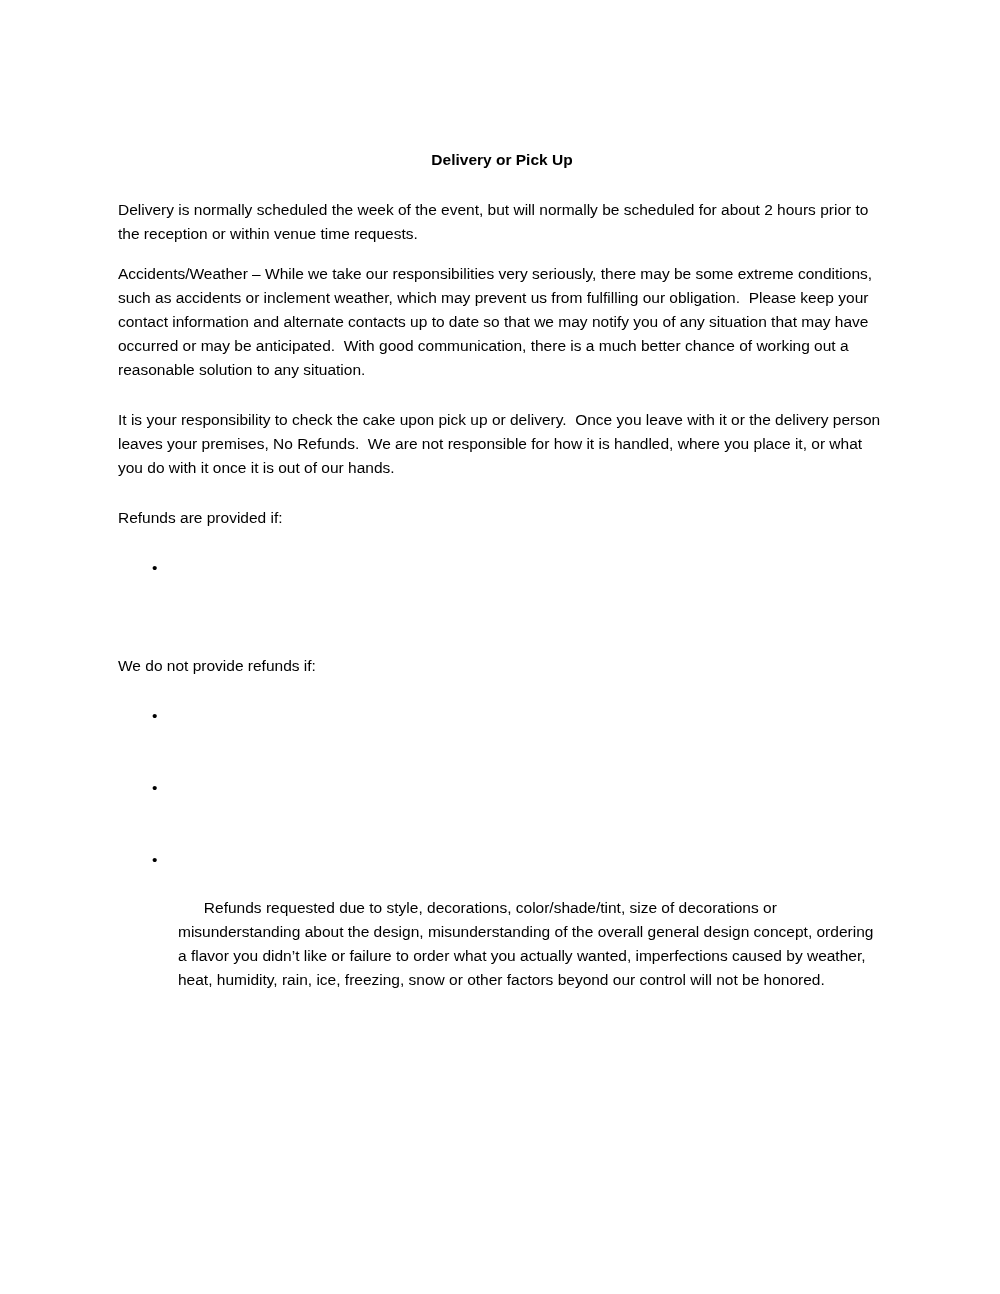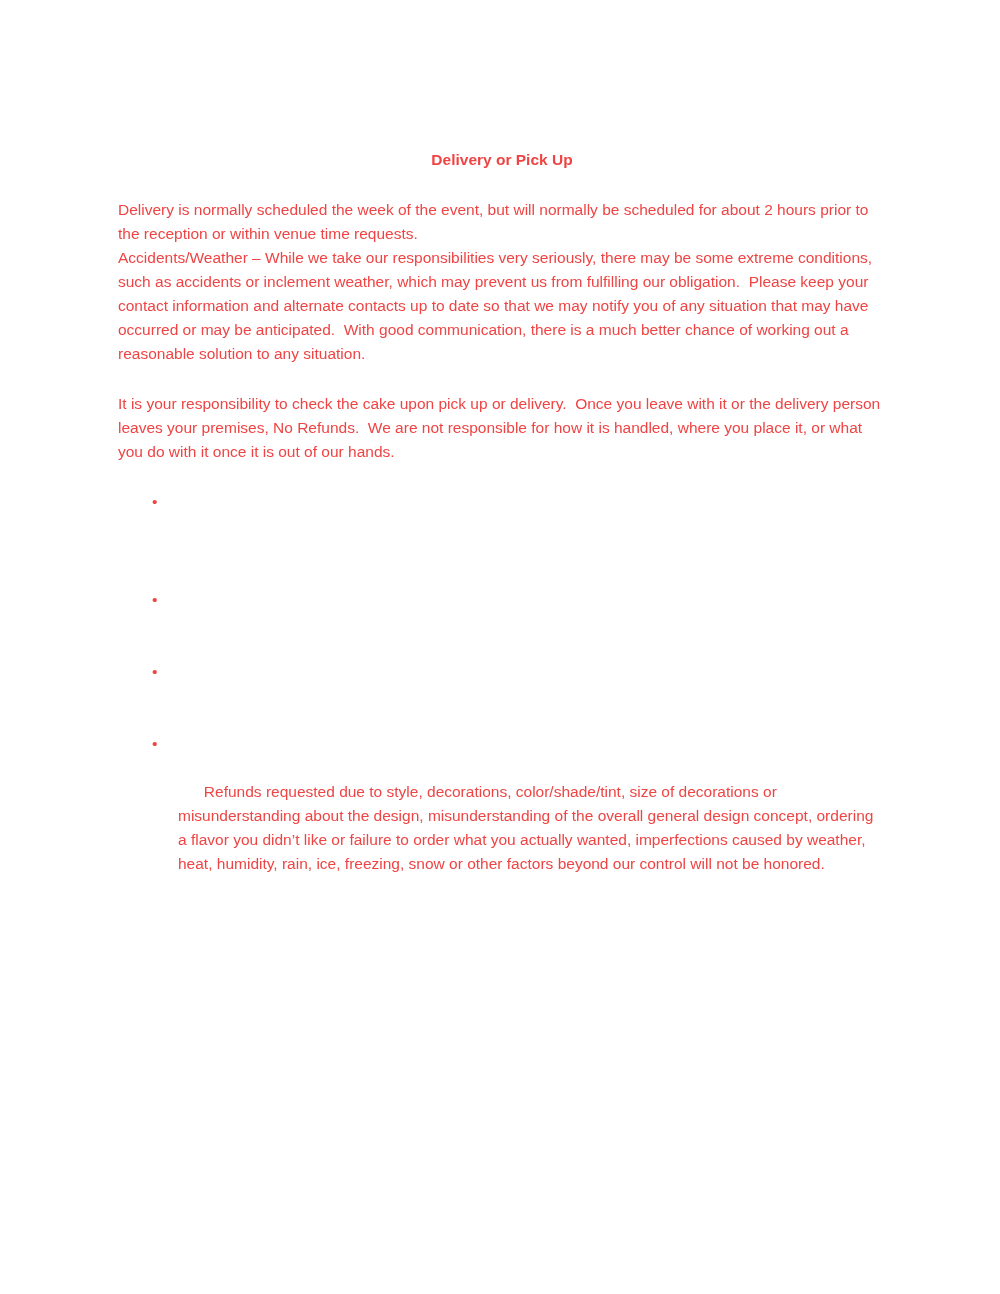--- a/index.html
+++ b/index.html
@@ -6,36 +6,36 @@
   .page {
     position: relative;
     width: 1000px;
     height: 1076px;
     box-sizing: border-box;
     padding: 148px 114px 0 118px;
     background: #ffffff;
     font-family: "Liberation Sans", sans-serif;
     font-size: 15.5px;
     line-height: 24px;
-    color: #ef4444;
+    color: #000000;
     overflow: hidden;
   }
   .title {
     font-size: 15.5px;
     line-height: 24px;
     font-weight: 700;
     text-align: center;
     margin: 0 0 26px 0;
     white-space: pre-wrap;
   }
   .para {
     margin: 0 0 26px 0;
     white-space: pre-wrap;
   }
-  .para.nogap { margin-bottom: 0; }
+  .para.nogap { margin-bottom: 16px; }
   .bullets {
     list-style: none;
     margin: 0 0 26px 0;
     padding: 0;
   }
   .bullets li {
     position: relative;
     padding-left: 60px;
     white-space: pre-wrap;
   }
@@ -52,27 +52,29 @@
 <div class="page">
 
   <h1 class="title">Delivery or Pick Up</h1>
 
   <p class="para nogap">Delivery is normally scheduled the week of the event, but will normally be scheduled for about 2 hours prior to the reception or within venue time requests.</p>
 
   <p class="para">Accidents/Weather – While we take our responsibilities very seriously, there may be some extreme conditions, such as accidents or inclement weather, which may prevent us from fulfilling our obligation.  Please keep your contact information and alternate contacts up to date so that we may notify you of any situation that may have occurred or may be anticipated.  With good communication, there is a much better chance of working out a reasonable solution to any situation.</p>
 
   <p class="para">It is your responsibility to check the cake upon pick up or delivery.  Once you leave with it or the delivery person leaves your premises, No Refunds.  We are not responsible for how it is handled, where you place it, or what you do with it once it is out of our hands.</p>
 
+  <p class="para">Refunds are provided if:</p>
 
   <ul class="bullets">
     <li>
       <span class="bullet">•</span>
     </li>
   </ul>
 
+  <p class="para">We do not provide refunds if:</p>
 
   <ul class="bullets">
     <li>
       <span class="bullet">•</span>
     </li>
     <li>
       <span class="bullet">•</span>
     </li>
     <li>
       <span class="bullet">•</span>

